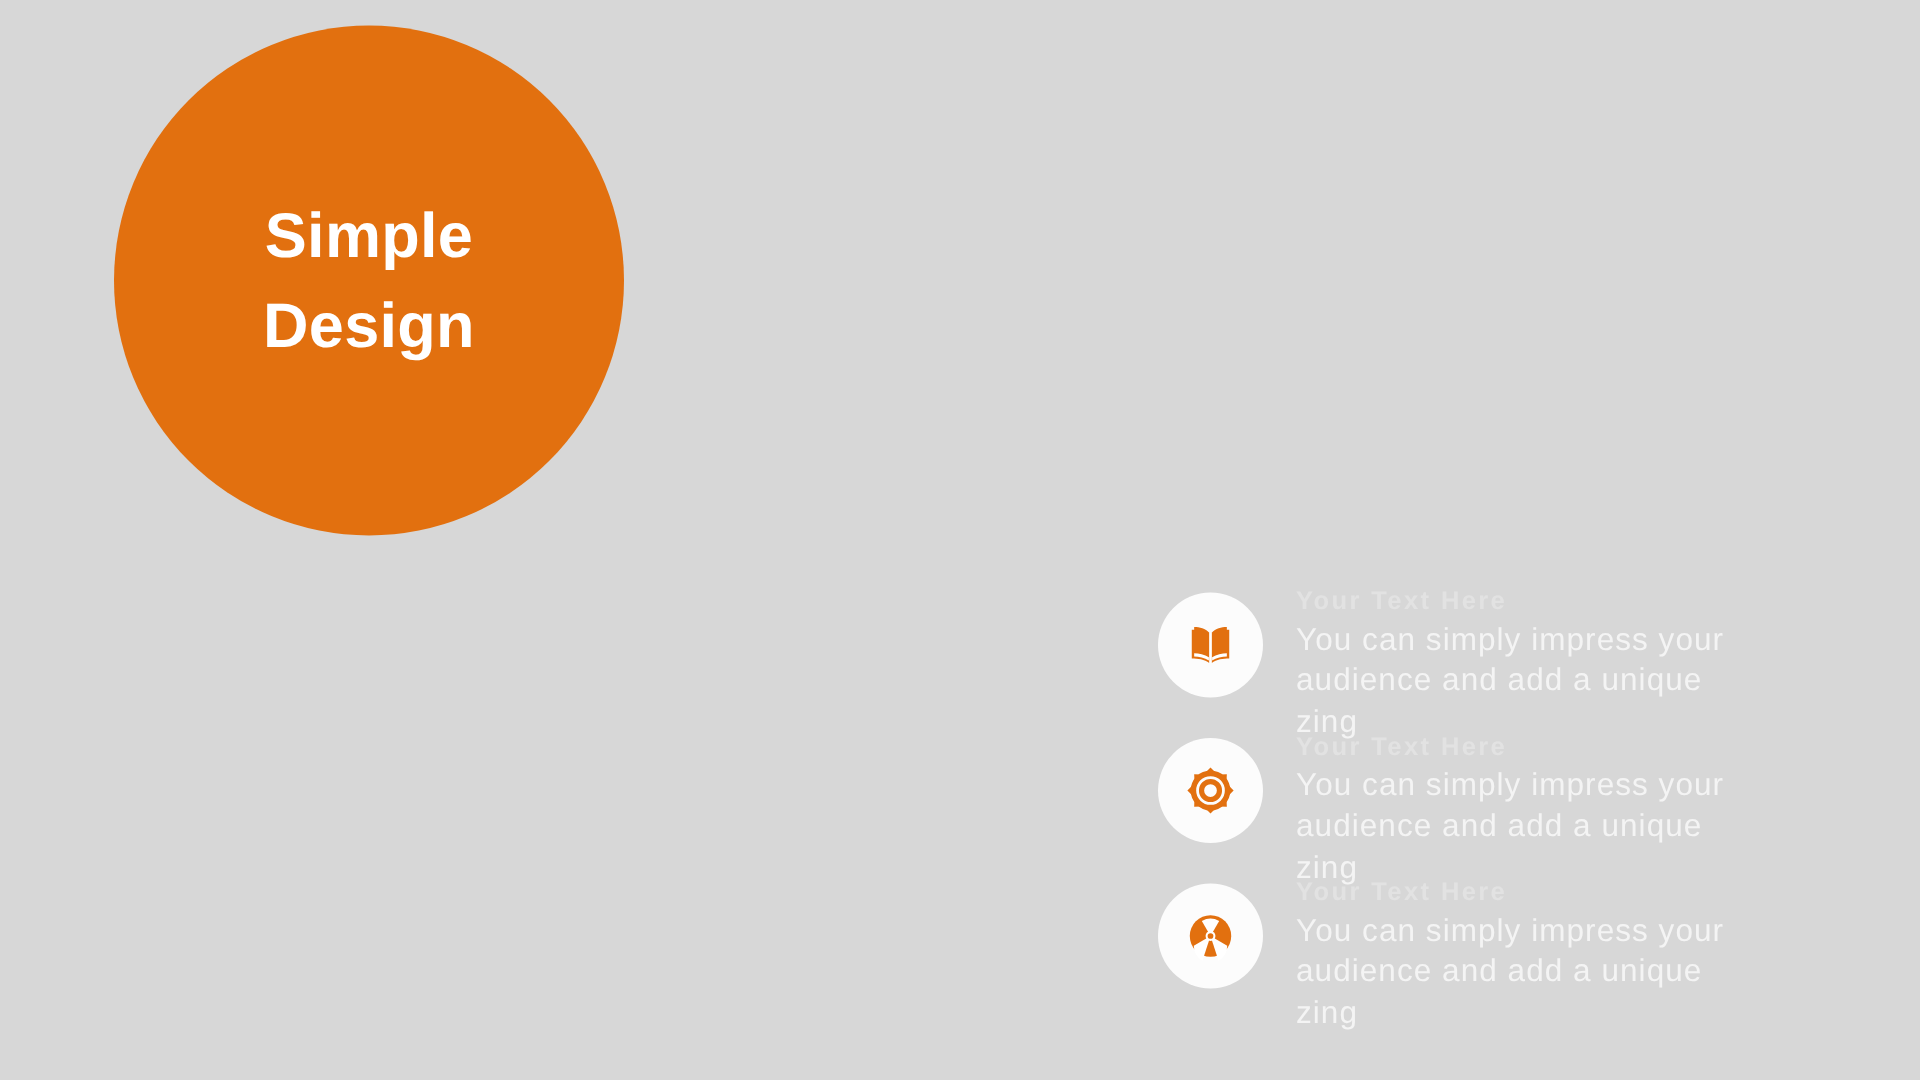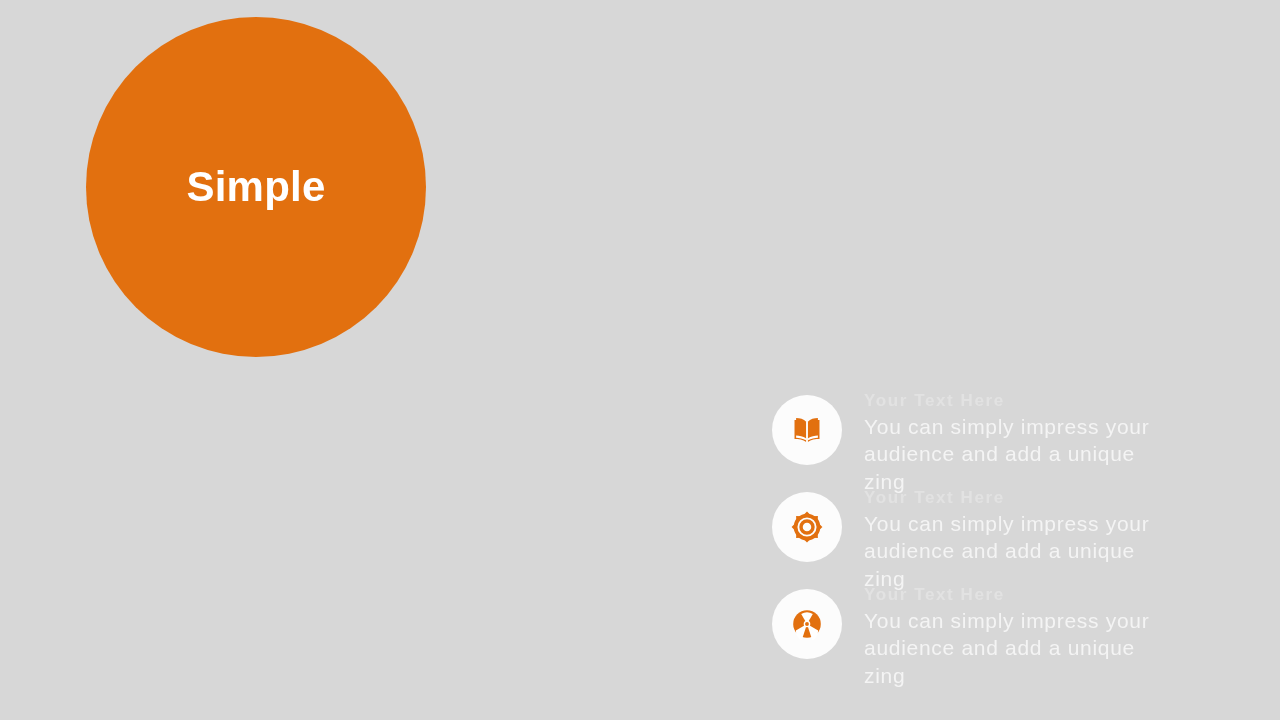--- a/index.html
+++ b/index.html
@@ -11,21 +11,21 @@
     height: 720px;
     background: #d7d7d7;
     font-family: "Liberation Sans", sans-serif;
     overflow: hidden;
     position: relative;
   }
 
   
   #title-circle {
     position: absolute;
-    left: 86px;
+    left: 76px;
     top: 17px;
     width: 340px;
     height: 340px;
     border-radius: 50%;
     background: #e2700f;
     display: flex;
     flex-direction: column;
     align-items: center;
     justify-content: center;
     box-sizing: border-box;
@@ -96,20 +96,21 @@
     line-height: 1.33;
     margin: 0;
     max-width: 310px;
   }
 </style>
 </head>
 <body>
 
 <div id="title-circle">
   <div class="title-line">Simple</div>
+  <div class="title-line">Design</div>
 </div>
 
 <div id="feature-list">
 
   <div class="feature-row">
     <div class="feature-badge">
       <span>
         <svg viewBox="0 0 64 64" xmlns="http://www.w3.org/2000/svg" aria-hidden="true">
           <path d="M30.5 16.5 C25.5 11.5 18.5 9.5 11.5 9.5 L11.5 13 L8.5 13 L8.5 49 C16 49 24.5 50 30.5 54.5 Z" fill="#e2700f"></path>
           <path d="M33.5 16.5 C38.5 11.5 45.5 9.5 52.5 9.5 L52.5 13 L55.5 13 L55.5 49 C48 49 39.5 50 33.5 54.5 Z" fill="#e2700f"></path>

